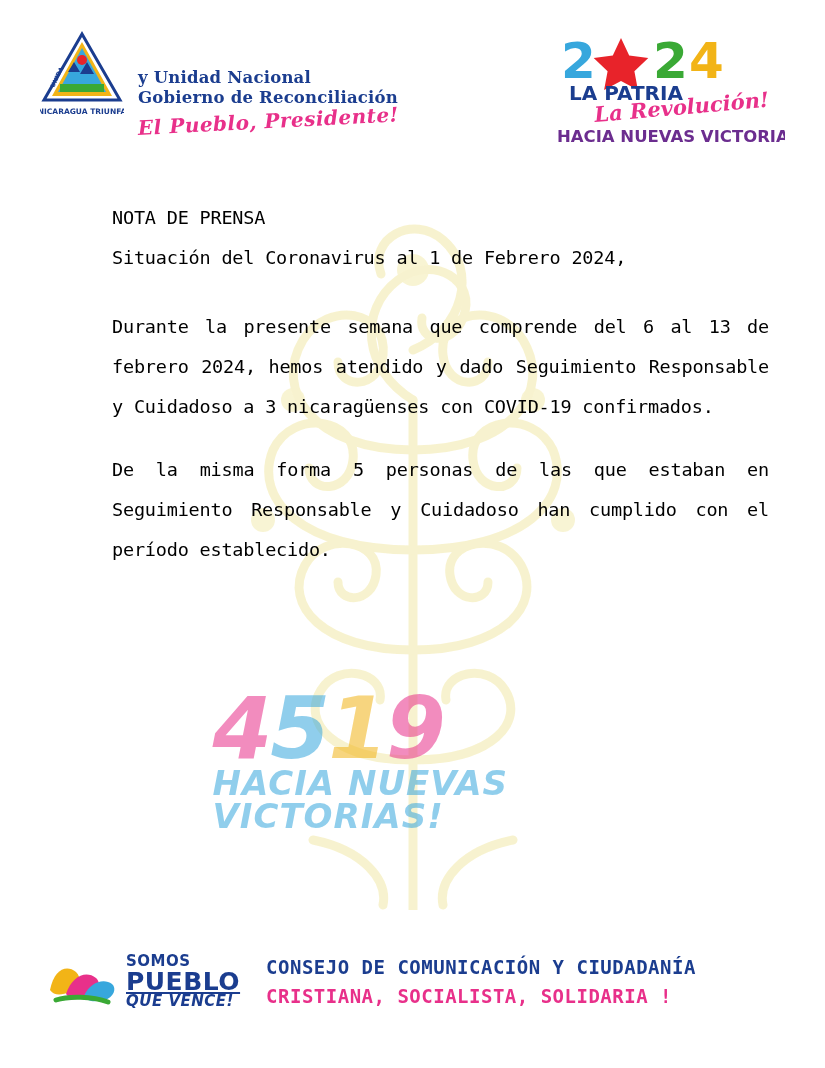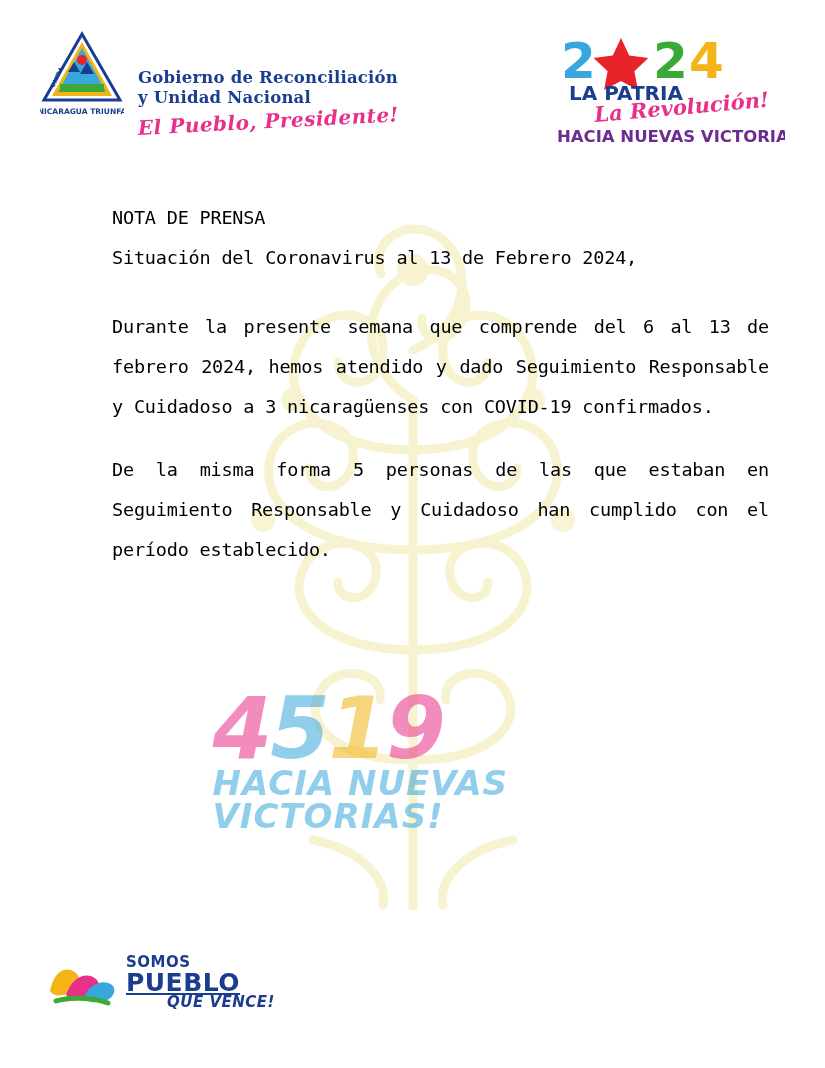--- a/index.html
+++ b/index.html
@@ -130,21 +130,21 @@
   .somos { display: flex; align-items: center; gap: 8px; }
   .somos-logo { width: 72px; height: 52px; flex: 0 0 72px; }
   .somos-text {
     font-family: "DejaVu Sans", sans-serif;
     font-weight: bold;
     line-height: 1;
   }
   .somos-text .l1 { font-size: 15px; color: #1b3d8f; letter-spacing: .5px; }
   .somos-text .l2 { font-size: 25px; color: #1b3d8f; letter-spacing: .5px; text-decoration: underline; }
   .somos-text .l3 {
-    font-size: 15px; color: #1b3d8f; font-style: italic; letter-spacing: .5px; margin-left: 41px;
+    font-size: 15px; color: #1b3d8f; font-style: italic; letter-spacing: .5px;
   }
   .consejo { padding-left: 6px; }
   .consejo .c1 {
     font-family: "DejaVu Sans Mono", monospace;
     font-weight: bold;
     font-size: 19px;
     color: #1b3d8f;
     letter-spacing: .5px;
     line-height: 1.5;
   }
@@ -203,22 +203,22 @@
         <path d="M42 14 L72 68 L12 68 Z" fill="#f2b417"></path>
         <path d="M42 20 L66 64 L18 64 Z" fill="#37a7dd"></path>
         <path d="M20 56 h44 v8 H20z" fill="#3aa935"></path>
         <path d="M28 44 l6 -10 l6 10z M40 46 l7 -12 l7 12z" fill="#1b3d8f"></path>
         <circle cx="42" cy="32" r="5" fill="#e8232a"></circle>
         <text x="14" y="60" font-family="DejaVu Sans, sans-serif" font-size="6" fill="#1b3d8f" font-weight="bold" transform="rotate(-64 14 60)">UNIDA</text>
         <text x="42" y="86" font-family="DejaVu Sans, sans-serif" font-size="7.5" fill="#1b3d8f" font-weight="bold" text-anchor="middle">NICARAGUA TRIUNFA</text>
       </svg>
       <div class="gov-text">
         <div class="gov-title">
+          <div>y Unidad Nacional</div>
           <div>Gobierno de Reconciliación</div>
-          <div>y Unidad Nacional</div>
         </div>
         <div class="gov-slogan">El Pueblo, Presidente!</div>
       </div>
     </div>
 
     <div class="brand-2024">
       <svg viewBox="0 0 230 120" width="230" height="120" aria-hidden="true">
         <text x="6" y="48" font-family="DejaVu Sans, sans-serif" font-size="50" font-weight="bold" fill="#37a7dd">2</text>
         <g>
           <path d="M66 8 l8.2 17.4 19.1 2.6 -13.9 13.2 3.5 18.9 -16.9 -9 -16.9 9 3.5 -18.9 -13.9 -13.2 19.1 -2.6z" fill="#e8232a"></path>
@@ -227,35 +227,39 @@
         <text x="134" y="48" font-family="DejaVu Sans, sans-serif" font-size="50" font-weight="bold" fill="#f2b417">4</text>
         <text x="14" y="70" font-family="DejaVu Sans, sans-serif" font-size="20" font-weight="bold" fill="#1b3d8f">LA PATRIA</text>
         <text x="40" y="92" font-family="DejaVu Serif, serif" font-size="21" font-style="italic" font-weight="bold" fill="#e8308a" transform="rotate(-5 40 92)">La Revolución!</text>
         <text x="2" y="112" font-family="DejaVu Sans, sans-serif" font-size="16.5" font-weight="bold" fill="#6b2d8f">HACIA NUEVAS VICTORIAS!</text>
       </svg>
     </div>
   </div>
 
   <div class="content">
     <div class="doc-line">NOTA DE PRENSA</div>
-    <div class="doc-line">Situación del Coronavirus al 13 de Febrero 2024,</div>
+    <div class="doc-line">Situación del Coronavirus al 1 de Febrero 2024,</div>
 
     <p class="para first">Durante la presente semana que comprende del 6 al 13 de febrero 2024, hemos atendido y dado Seguimiento Responsable y Cuidadoso a 3 nicaragüenses con COVID-19 confirmados.</p>
     <p class="para">De la misma forma 5 personas de las que estaban en Seguimiento Responsable y Cuidadoso han cumplido con el período establecido.</p>
   </div>
 
   <div class="footer">
     <div class="somos">
       <svg class="somos-logo" viewBox="0 0 72 52" aria-hidden="true">
         <path d="M4 34 C8 14 20 8 30 16 C36 21 34 32 24 36 C16 39 8 40 4 34z" fill="#f2b417"></path>
         <path d="M20 38 C26 20 40 14 50 22 C56 27 52 38 42 41 C33 44 24 44 20 38z" fill="#e8308a"></path>
         <path d="M38 40 C44 26 58 22 66 28 C71 32 68 42 58 44 C49 46 41 46 38 40z" fill="#37a7dd"></path>
         <path d="M10 44 C22 40 46 40 62 46" stroke="#3aa935" stroke-width="5" fill="none" stroke-linecap="round"></path>
       </svg>
       <div class="somos-text">
         <div class="l1">SOMOS</div>
         <div class="l2">PUEBLO</div>
         <div class="l3">QUE VENCE!</div>
       </div>
     </div>
+    <div class="consejo">
+      <div class="c1">CONSEJO DE COMUNICACIÓN Y CIUDADANÍA</div>
+      <div class="c2">CRISTIANA, SOCIALISTA, SOLIDARIA !</div>
+    </div>
   </div>
 
 </div>
 
 </body></html>

